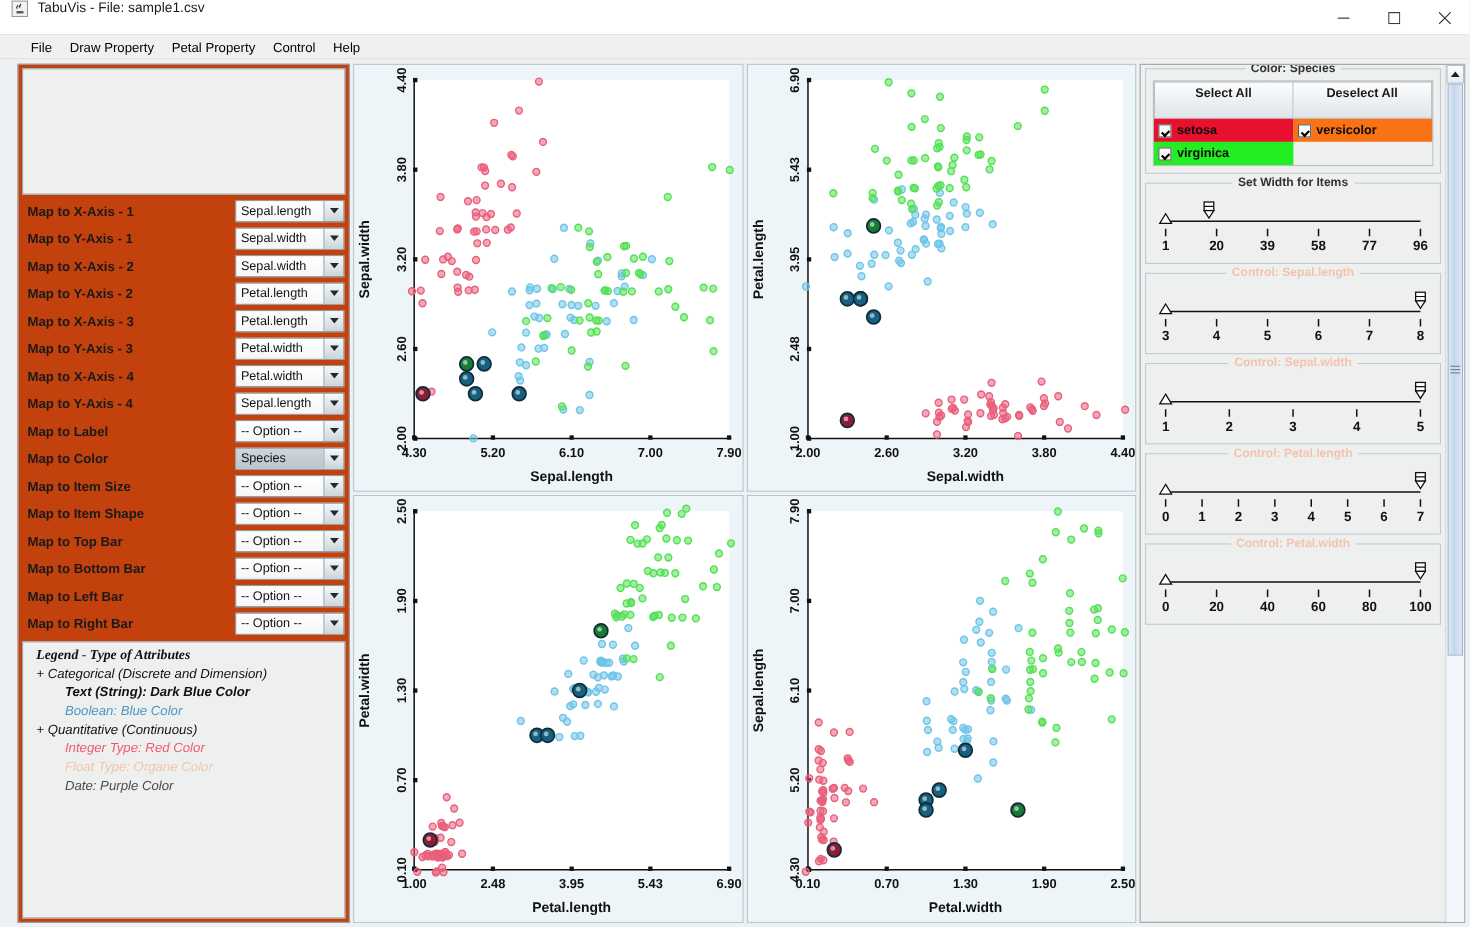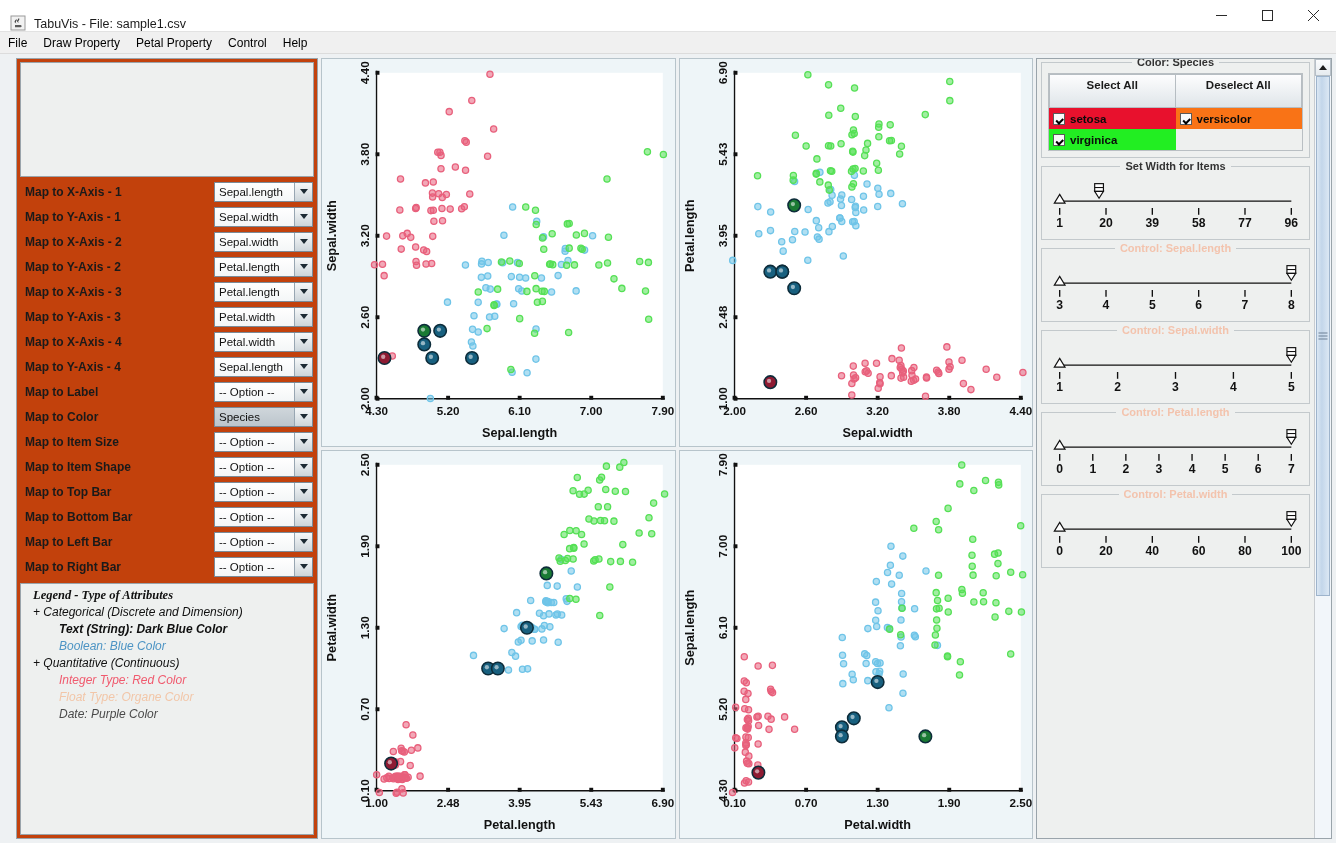--- a/index.html
+++ b/index.html
@@ -16,21 +16,21 @@
     background: #eef1f3;
     display: flex;
     flex-direction: column;
   }
 
   
   .titlebar {
     height: 32px;
     background: #ffffff;
     display: flex;
-    align-items: flex-end;
+    align-items: flex-start;
     border-bottom: 1px solid #e2e2e2;
     flex: 0 0 32px;
   }
   .title-ico {
     width: 16px; height: 16px;
     margin: 0 8px 0 10px;
     position: relative;
     flex: 0 0 16px;
   }
   .title-ico svg { display:block; }
@@ -47,21 +47,21 @@
     cursor: default;
   }
   .win-btn svg { display: block; }
 
   
   .menubar {
     height: 22px;
     background: #f0f0f0;
     display: flex;
     align-items: center;
-    padding-left: 0;
+    padding-left: 20px;
     border-bottom: 1px solid #dcdcdc;
     flex: 0 0 22px;
   }
   .menu-item {
     font-size: 12px;
     color: #000;
     padding: 2px 8px;
     cursor: default;
     white-space: nowrap;
   }

